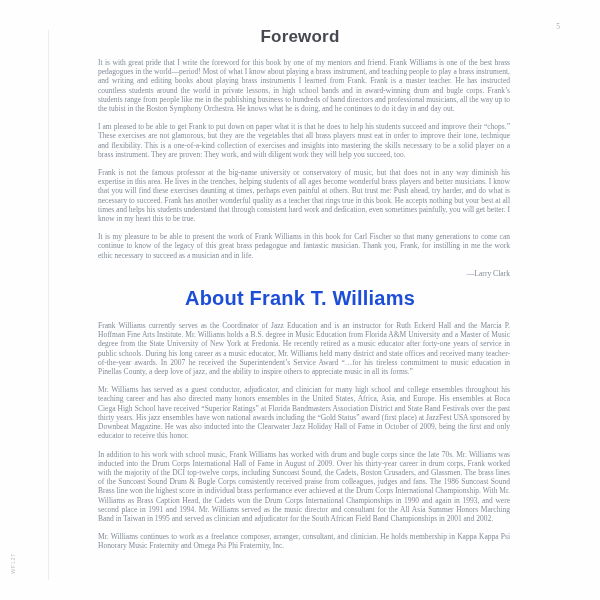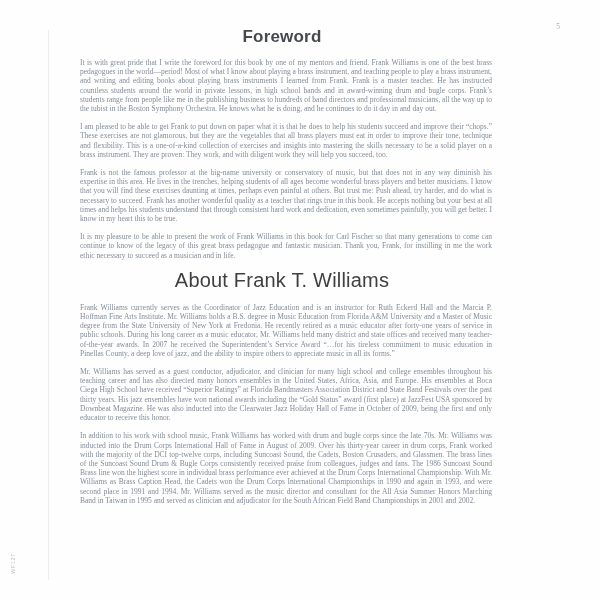--- a/index.html
+++ b/index.html
@@ -22,37 +22,37 @@
     background: #ededed;
   }
   .page-number {
     position: absolute;
     top: 22px; right: 40px;
     font-size: 7.5px;
     color: #a7adb6;
   }
   .content {
     position: absolute;
-    left: 72px; top: 27px;
+    left: 90px; top: 27px;
     width: 420px;
   }
   h1.fw-title {
     font-family: "Liberation Sans", sans-serif;
     font-weight: bold;
     font-size: 17px;
     color: #46494f;
     text-align: center;
     margin: 0 0 11px 0;
     letter-spacing: 0.2px;
   }
   h2.about-title {
     font-family: "Liberation Sans", sans-serif;
-    font-weight: normal;
+    font-weight: bold;
     font-size: 20px;
-    color: #404040;
+    color: #1d4ed8;
     text-align: center;
     margin: 3px 0 11px 0;
     letter-spacing: 0.2px;
   }
   p.body-par {
     font-size: 7.5px;
     line-height: 9.2px;
     text-align: justify;
     margin: 0 0 9px 8px;
   }
@@ -89,30 +89,32 @@
       <h1 class="fw-title">Foreword</h1>
 
       <p class="body-par">It is with great pride that I write the foreword for this book by one of my mentors and friend. Frank Williams is one of the best brass pedagogues in the world—period! Most of what I know about playing a brass instrument, and teaching people to play a brass instrument, and writing and editing books about playing brass instruments I learned from Frank. Frank is a master teacher. He has instructed countless students around the world in private lessons, in high school bands and in award-winning drum and bugle corps. Frank’s students range from people like me in the publishing business to hundreds of band directors and professional musicians, all the way up to the tubist in the Boston Symphony Orchestra. He knows what he is doing, and he continues to do it day in and day out.</p>
 
       <p class="body-par">I am pleased to be able to get Frank to put down on paper what it is that he does to help his students succeed and improve their “chops.” These exercises are not glamorous, but they are the vegetables that all brass players must eat in order to improve their tone, technique and flexibility. This is a one-of-a-kind collection of exercises and insights into mastering the skills necessary to be a solid player on a brass instrument. They are proven: They work, and with diligent work they will help you succeed, too.</p>
 
       <p class="body-par">Frank is not the famous professor at the big-name university or conservatory of music, but that does not in any way diminish his expertise in this area. He lives in the trenches, helping students of all ages become wonderful brass players and better musicians. I know that you will find these exercises daunting at times, perhaps even painful at others. But trust me: Push ahead, try harder, and do what is necessary to succeed. Frank has another wonderful quality as a teacher that rings true in this book. He accepts nothing but your best at all times and helps his students understand that through consistent hard work and dedication, even sometimes painfully, you will get better. I know in my heart this to be true.</p>
 
       <p class="body-par">It is my pleasure to be able to present the work of Frank Williams in this book for Carl Fischer so that many generations to come can continue to know of the legacy of this great brass pedagogue and fantastic musician. Thank you, Frank, for instilling in me the work ethic necessary to succeed as a musician and in life.</p>
 
+      <div class="signature">—Larry Clark</div>
     </section>
 
     <section>
       <h2 class="about-title">About Frank T. Williams</h2>
 
       <p class="body-par">Frank Williams currently serves as the Coordinator of Jazz Education and is an instructor for Ruth Eckerd Hall and the Marcia P. Hoffman Fine Arts Institute. Mr. Williams holds a B.S. degree in Music Education from Florida A&amp;M University and a Master of Music degree from the State University of New York at Fredonia. He recently retired as a music educator after forty-one years of service in public schools. During his long career as a music educator, Mr. Williams held many district and state offices and received many teacher-of-the-year awards. In 2007 he received the Superintendent’s Service Award “…for his tireless commitment to music education in Pinellas County, a deep love of jazz, and the ability to inspire others to appreciate music in all its forms.”</p>
 
       <p class="body-par">Mr. Williams has served as a guest conductor, adjudicator, and clinician for many high school and college ensembles throughout his teaching career and has also directed many honors ensembles in the United States, Africa, Asia, and Europe. His ensembles at Boca Ciega High School have received “Superior Ratings” at Florida Bandmasters Association District and State Band Festivals over the past thirty years. His jazz ensembles have won national awards including the “Gold Status” award (first place) at JazzFest USA sponsored by Downbeat Magazine. He was also inducted into the Clearwater Jazz Holiday Hall of Fame in October of 2009, being the first and only educator to receive this honor.</p>
 
       <p class="body-par">In addition to his work with school music, Frank Williams has worked with drum and bugle corps since the late 70s. Mr. Williams was inducted into the Drum Corps International Hall of Fame in August of 2009. Over his thirty-year career in drum corps, Frank worked with the majority of the DCI top-twelve corps, including Suncoast Sound, the Cadets, Boston Crusaders, and Glassmen. The brass lines of the Suncoast Sound Drum &amp; Bugle Corps consistently received praise from colleagues, judges and fans. The 1986 Suncoast Sound Brass line won the highest score in individual brass performance ever achieved at the Drum Corps International Championship. With Mr. Williams as Brass Caption Head, the Cadets won the Drum Corps International Championships in 1990 and again in 1993, and were second place in 1991 and 1994. Mr. Williams served as the music director and consultant for the All Asia Summer Honors Marching Band in Taiwan in 1995 and served as clinician and adjudicator for the South African Field Band Championships in 2001 and 2002.</p>
 
+      <p class="body-par">Mr. Williams continues to work as a freelance composer, arranger, consultant, and clinician. He holds membership in Kappa Kappa Psi Honorary Music Fraternity and Omega Psi Phi Fraternity, Inc.</p>
     </section>
 
   </div>
 
   <div class="catalog">WF127</div>
 
 </div>
 
 </body></html>

